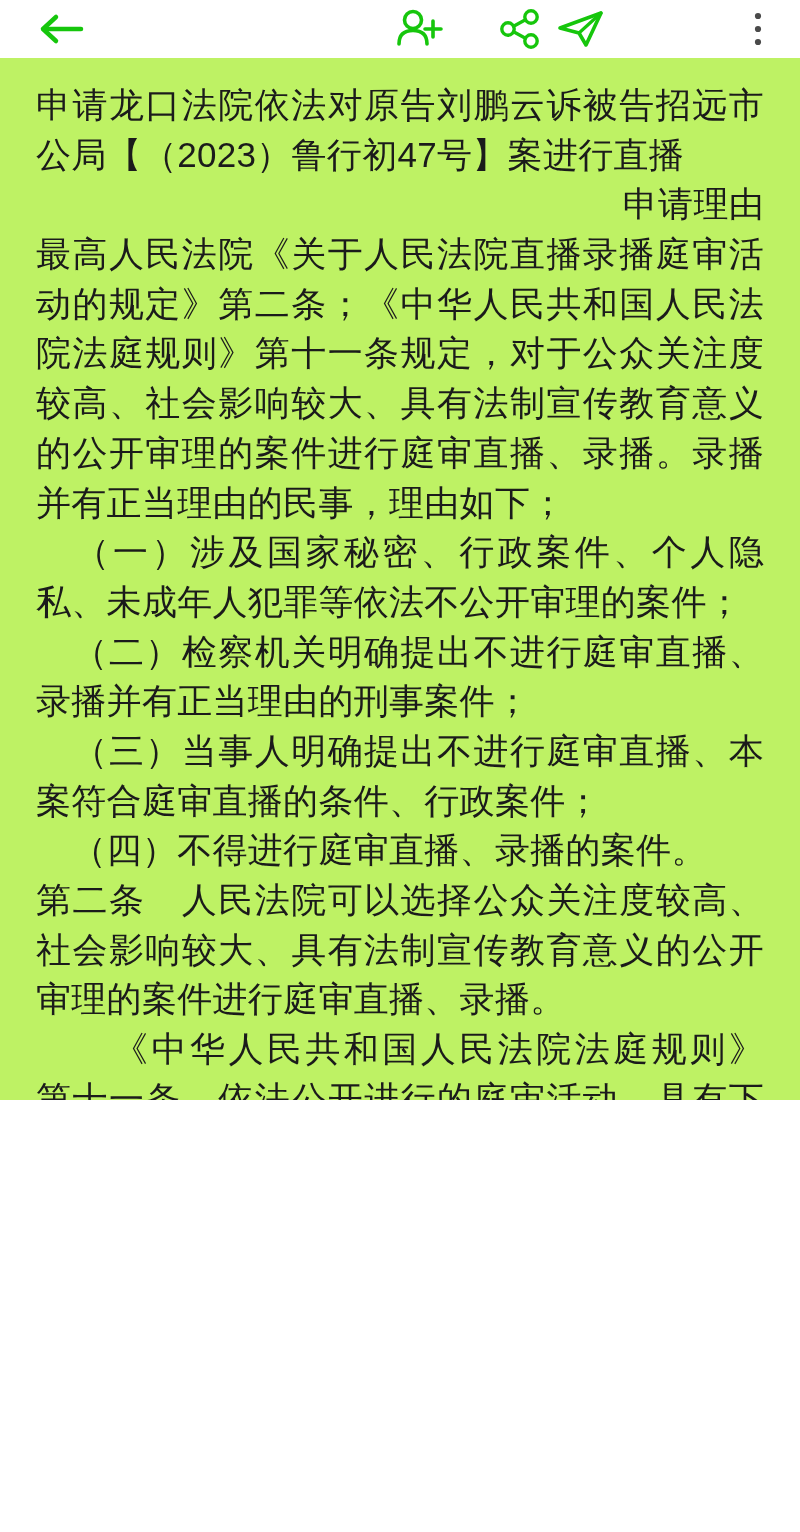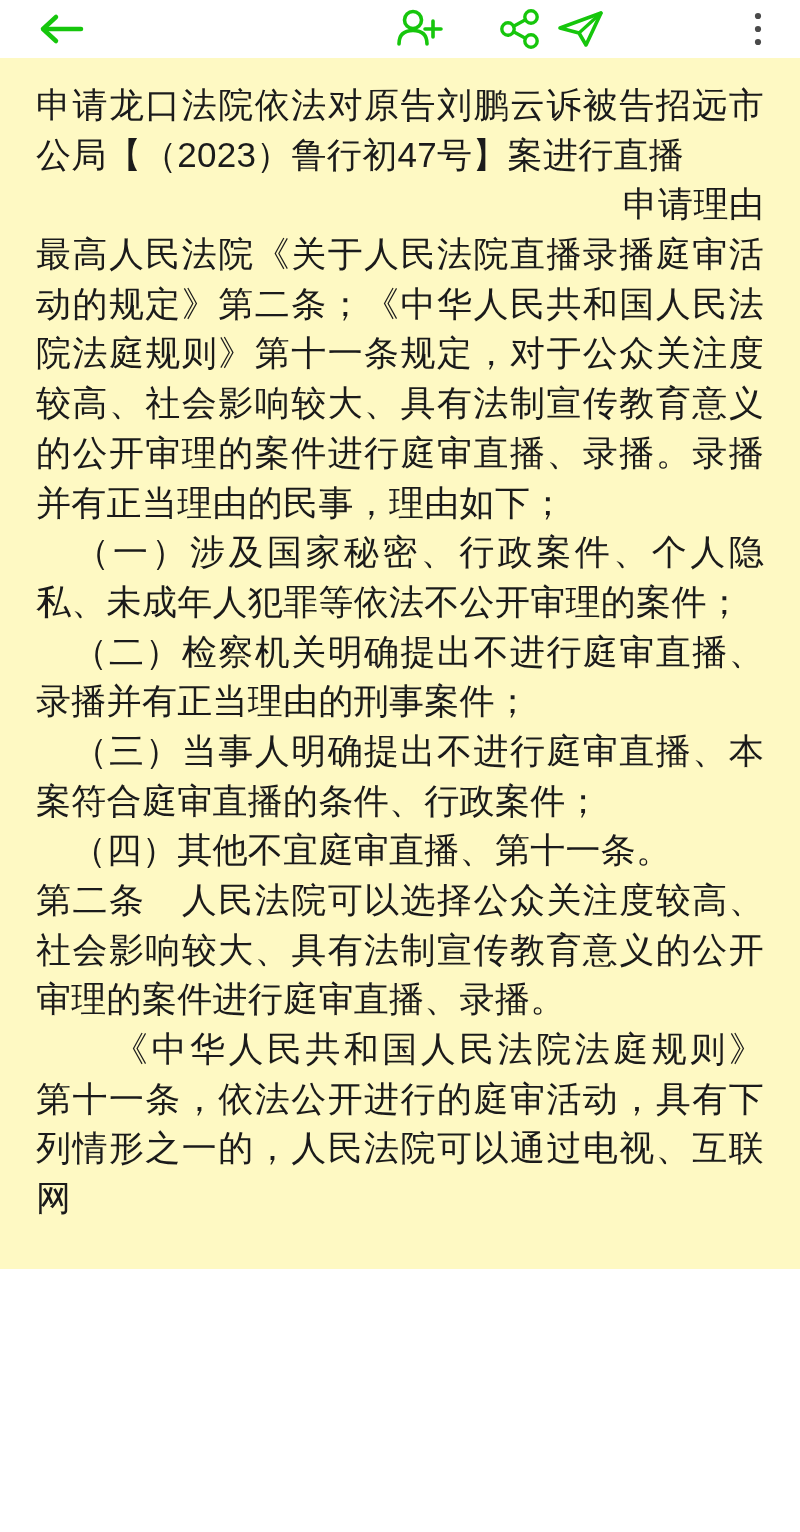--- a/index.html
+++ b/index.html
@@ -6,22 +6,22 @@
   html, body {
     width: 800px;
     height: 1532px;
     background: #ffffff;
     font-family: "Liberation Sans", "DejaVu Sans", sans-serif;
     overflow: hidden;
   }
   .screen {
     position: relative;
     width: 800px;
-    height: 1269px;
-    background: #fef9c3;
+    height: 1100px;
+    background: #bef264;
     overflow: hidden;
   }
 
   
   .toolbar {
     position: relative;
     height: 58px;
     display: flex;
     align-items: center;
     background: #ffffff;
@@ -130,19 +130,19 @@
     </div>
   </div>
 
   <div class="doc">
     <p>申请龙口法院依法对原告刘鹏云诉被告招远市公局【（2023）鲁行初47号】案进行直播</p>
     <p class="center">申请理由</p>
     <p>最高人民法院《关于人民法院直播录播庭审活动的规定》第二条；《中华人民共和国人民法院法庭规则》第十一条规定，对于公众关注度较高、社会影响较大、具有法制宣传教育意义的公开审理的案件进行庭审直播、录播。录播并有正当理由的民事，理由如下；</p>
     <p>　（一）涉及国家秘密、行政案件、个人隐私、未成年人犯罪等依法不公开审理的案件；</p>
     <p>　（二）检察机关明确提出不进行庭审直播、录播并有正当理由的刑事案件；</p>
     <p>　（三）当事人明确提出不进行庭审直播、本案符合庭审直播的条件、行政案件；</p>
-    <p>　（四）其他不宜庭审直播、第十一条。</p>
+    <p>　（四）不得进行庭审直播、录播的案件。</p>
     <p>第二条　人民法院可以选择公众关注度较高、社会影响较大、具有法制宣传教育意义的公开审理的案件进行庭审直播、录播。</p>
     <p>　　《中华人民共和国人民法院法庭规则》　第十一条，依法公开进行的庭审活动，具有下列情形之一的，人民法院可以通过电视、互联网</p>
   </div>
 
 
 </div>
 
 </body></html>

